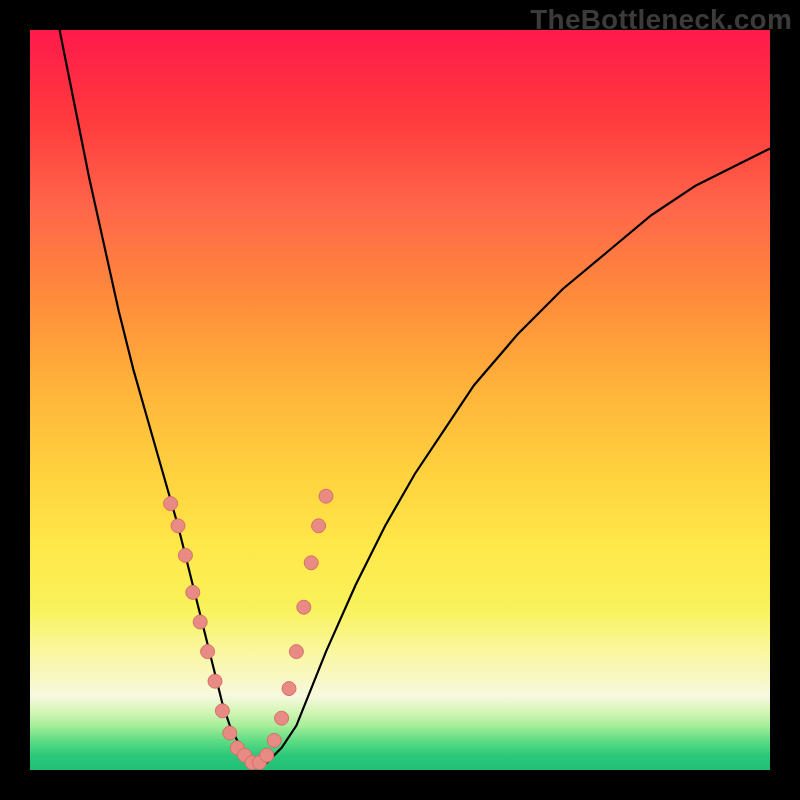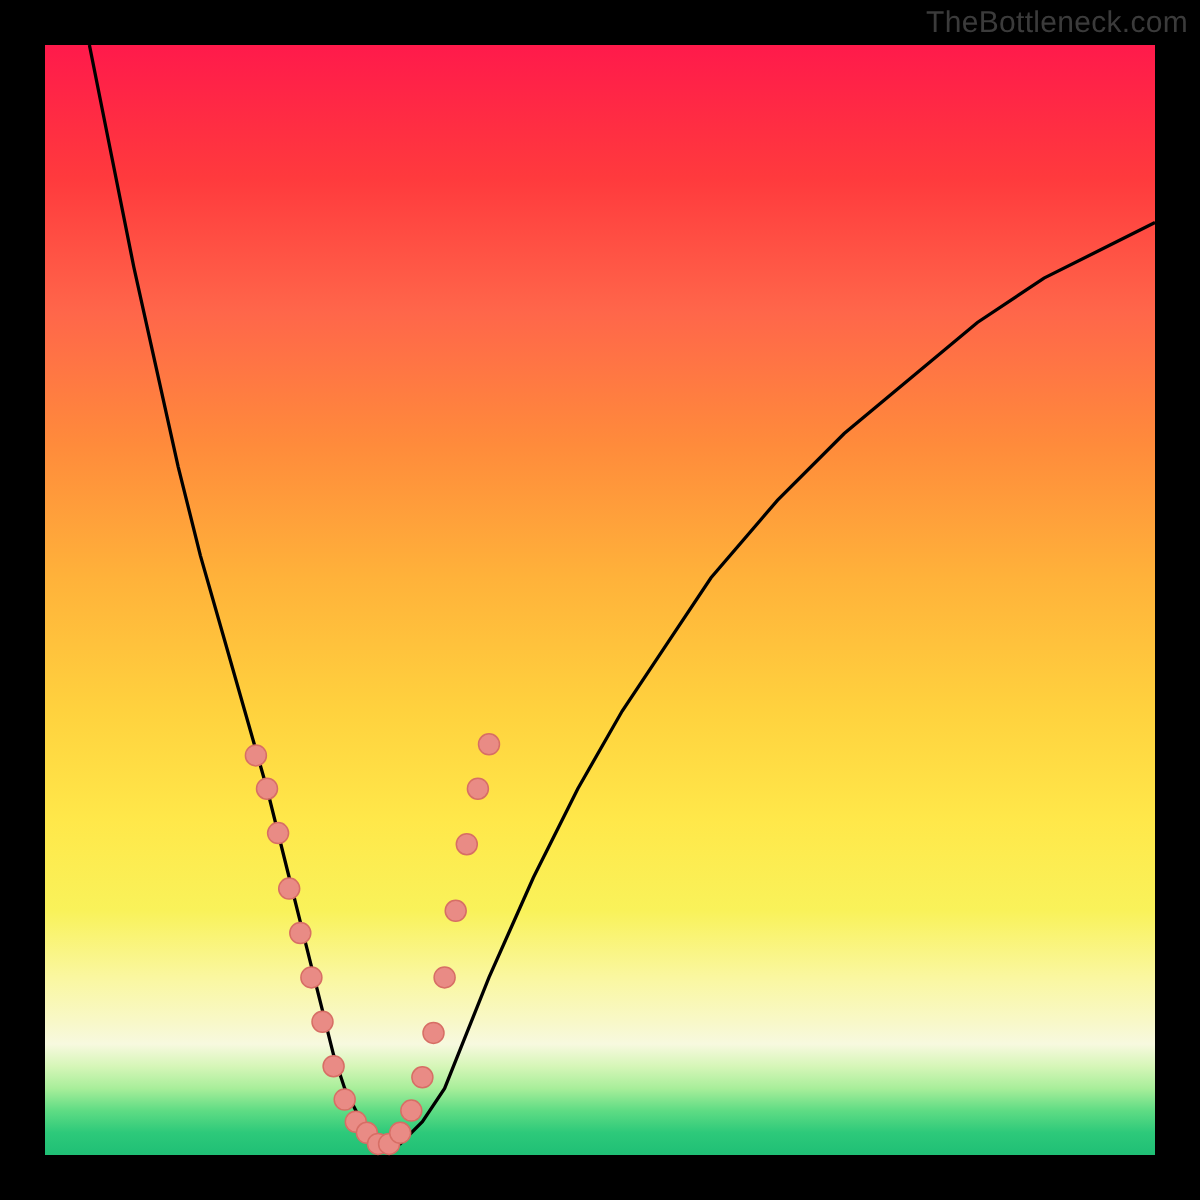--- a/index.html
+++ b/index.html
@@ -42,22 +42,22 @@
       #5fdc84 96%,
       #2dc97a 98%,
       #1fbf75 100%
     );
   }
   .watermark {
     position: absolute;
     top: 4px;
     right: 8px;
     color: #3b3b3b;
-    font-size: 20px;
-    font-weight: 400;
+    font-size: 28px;
+    font-weight: 700;
     letter-spacing: 0.2px;
     user-select: none;
   }
   svg.overlay {
     position: absolute;
     left: 0;
     top: 0;
     width: 740px;
     height: 740px;
     overflow: visible;

